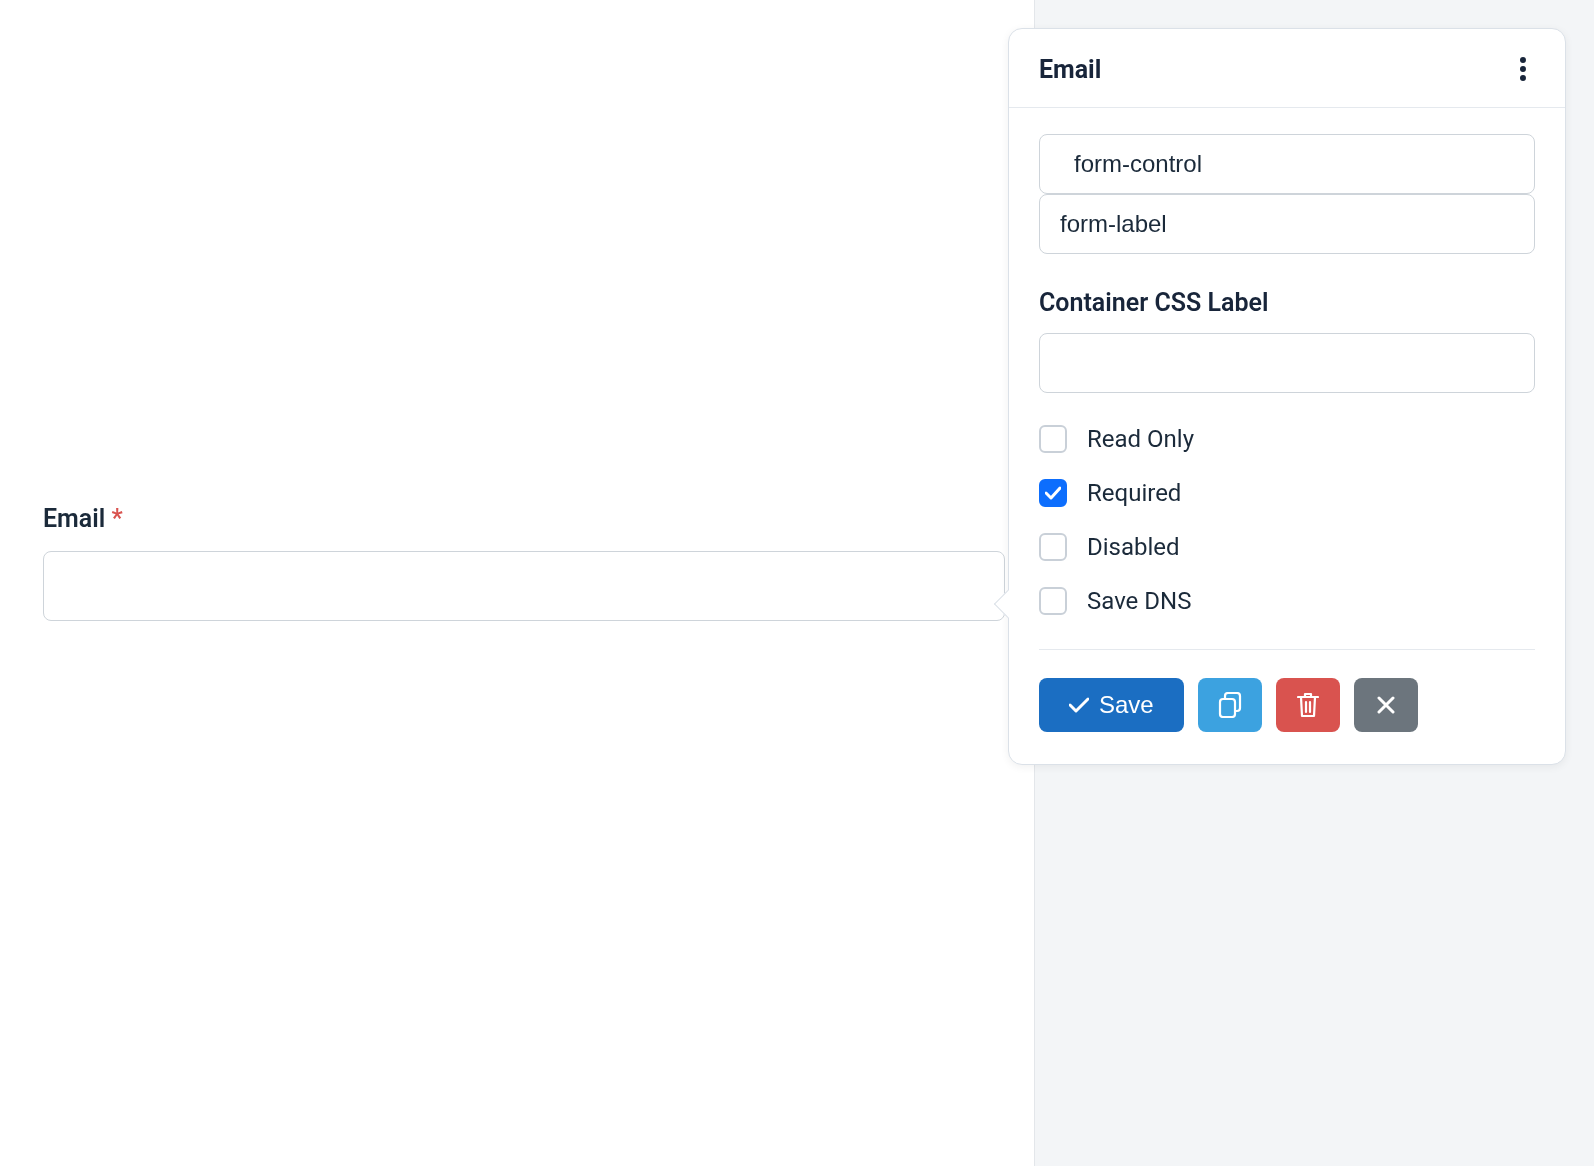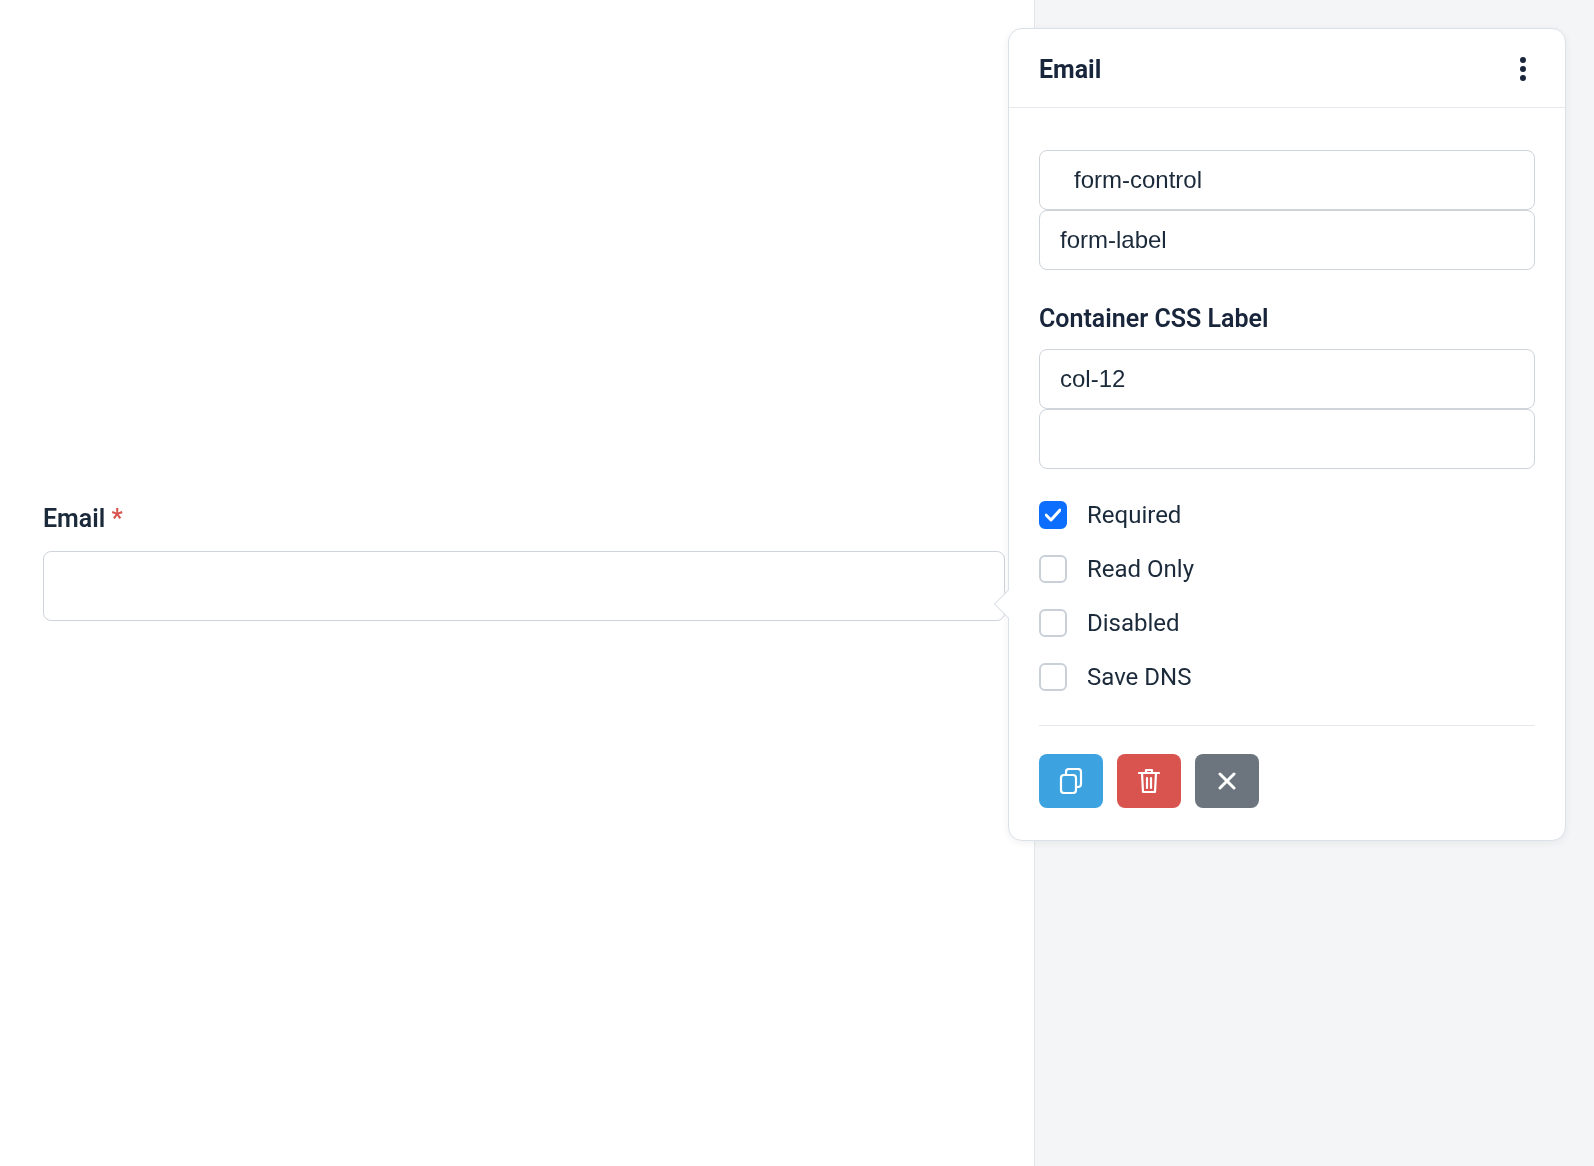--- a/index.html
+++ b/index.html
@@ -182,60 +182,65 @@
     <div class="more-btn">
       <svg width="6" height="24" viewBox="0 0 6 24">
         <circle cx="3" cy="3" r="3" fill="#18253a"></circle>
         <circle cx="3" cy="12" r="3" fill="#18253a"></circle>
         <circle cx="3" cy="21" r="3" fill="#18253a"></circle>
       </svg>
     </div>
   </div>
 
   <div class="popover-body">
-    <input class="prop-input" type="text" style="margin-top: 20px; padding-left: 34px;" value="form-control">
+    <input class="prop-input" type="text" style="margin-top: 4px; padding-left: 34px;" value="form-control">
 
     <input class="prop-input" type="text" value="form-label" style="">
 
     <label class="prop-label">Container CSS Label</label>
-    <input class="prop-input" type="text" value="col-12" style="">
 
     <input class="prop-input" type="text" value="" style="">
 
     <div class="check-list">
+      <div class="check-row">
+        <span class="chk">
+          
+        </span>
+        <span class="check-label">Read Only</span>
+      </div>
       <div class="check-row">
         <span class="chk checked">
           <svg width="16" height="14" viewBox="0 0 16 14">
               <path d="M1 7 L6 12 L15 2" stroke="#fff" stroke-width="3" fill="none" stroke-linecap="round" stroke-linejoin="round"></path>
             </svg>
         </span>
         <span class="check-label">Required</span>
       </div>
       <div class="check-row">
         <span class="chk">
           
         </span>
-        <span class="check-label">Read Only</span>
+        <span class="check-label">Disabled</span>
       </div>
       <div class="check-row">
         <span class="chk">
           
         </span>
-        <span class="check-label">Disabled</span>
-      </div>
-      <div class="check-row">
-        <span class="chk">
-          
-        </span>
         <span class="check-label">Save DNS</span>
       </div>
     </div>
   </div>
 
   <div class="popover-footer">
+    <button class="btn btn-save">
+      <svg width="20" height="16" viewBox="0 0 20 16">
+          <path d="M1 8 L7 14 L19 2" stroke="#fff" stroke-width="3" fill="none" stroke-linecap="round" stroke-linejoin="round"></path>
+        </svg>
+      <span>Save</span>
+    </button>
     <button class="btn btn-icon btn-copy">
       <svg width="24" height="26" viewBox="0 0 24 26">
         <rect x="7" y="1" width="15" height="18" rx="3" fill="none" stroke="#fff" stroke-width="2.2"></rect>
         <rect x="2" y="7" width="15" height="18" rx="3" fill="#3ca2e0" stroke="#fff" stroke-width="2.2"></rect>
       </svg>
     </button>
     <button class="btn btn-icon btn-delete">
       <svg width="22" height="26" viewBox="0 0 22 26">
         <path d="M1 5 H21 M8 5 V2 H14 V5 M4 5 L5 24 H17 L18 5" fill="none" stroke="#fff" stroke-width="2.2" stroke-linecap="round" stroke-linejoin="round"></path>
         <path d="M9 10 V20 M13 10 V20" stroke="#fff" stroke-width="2.2" stroke-linecap="round"></path>

